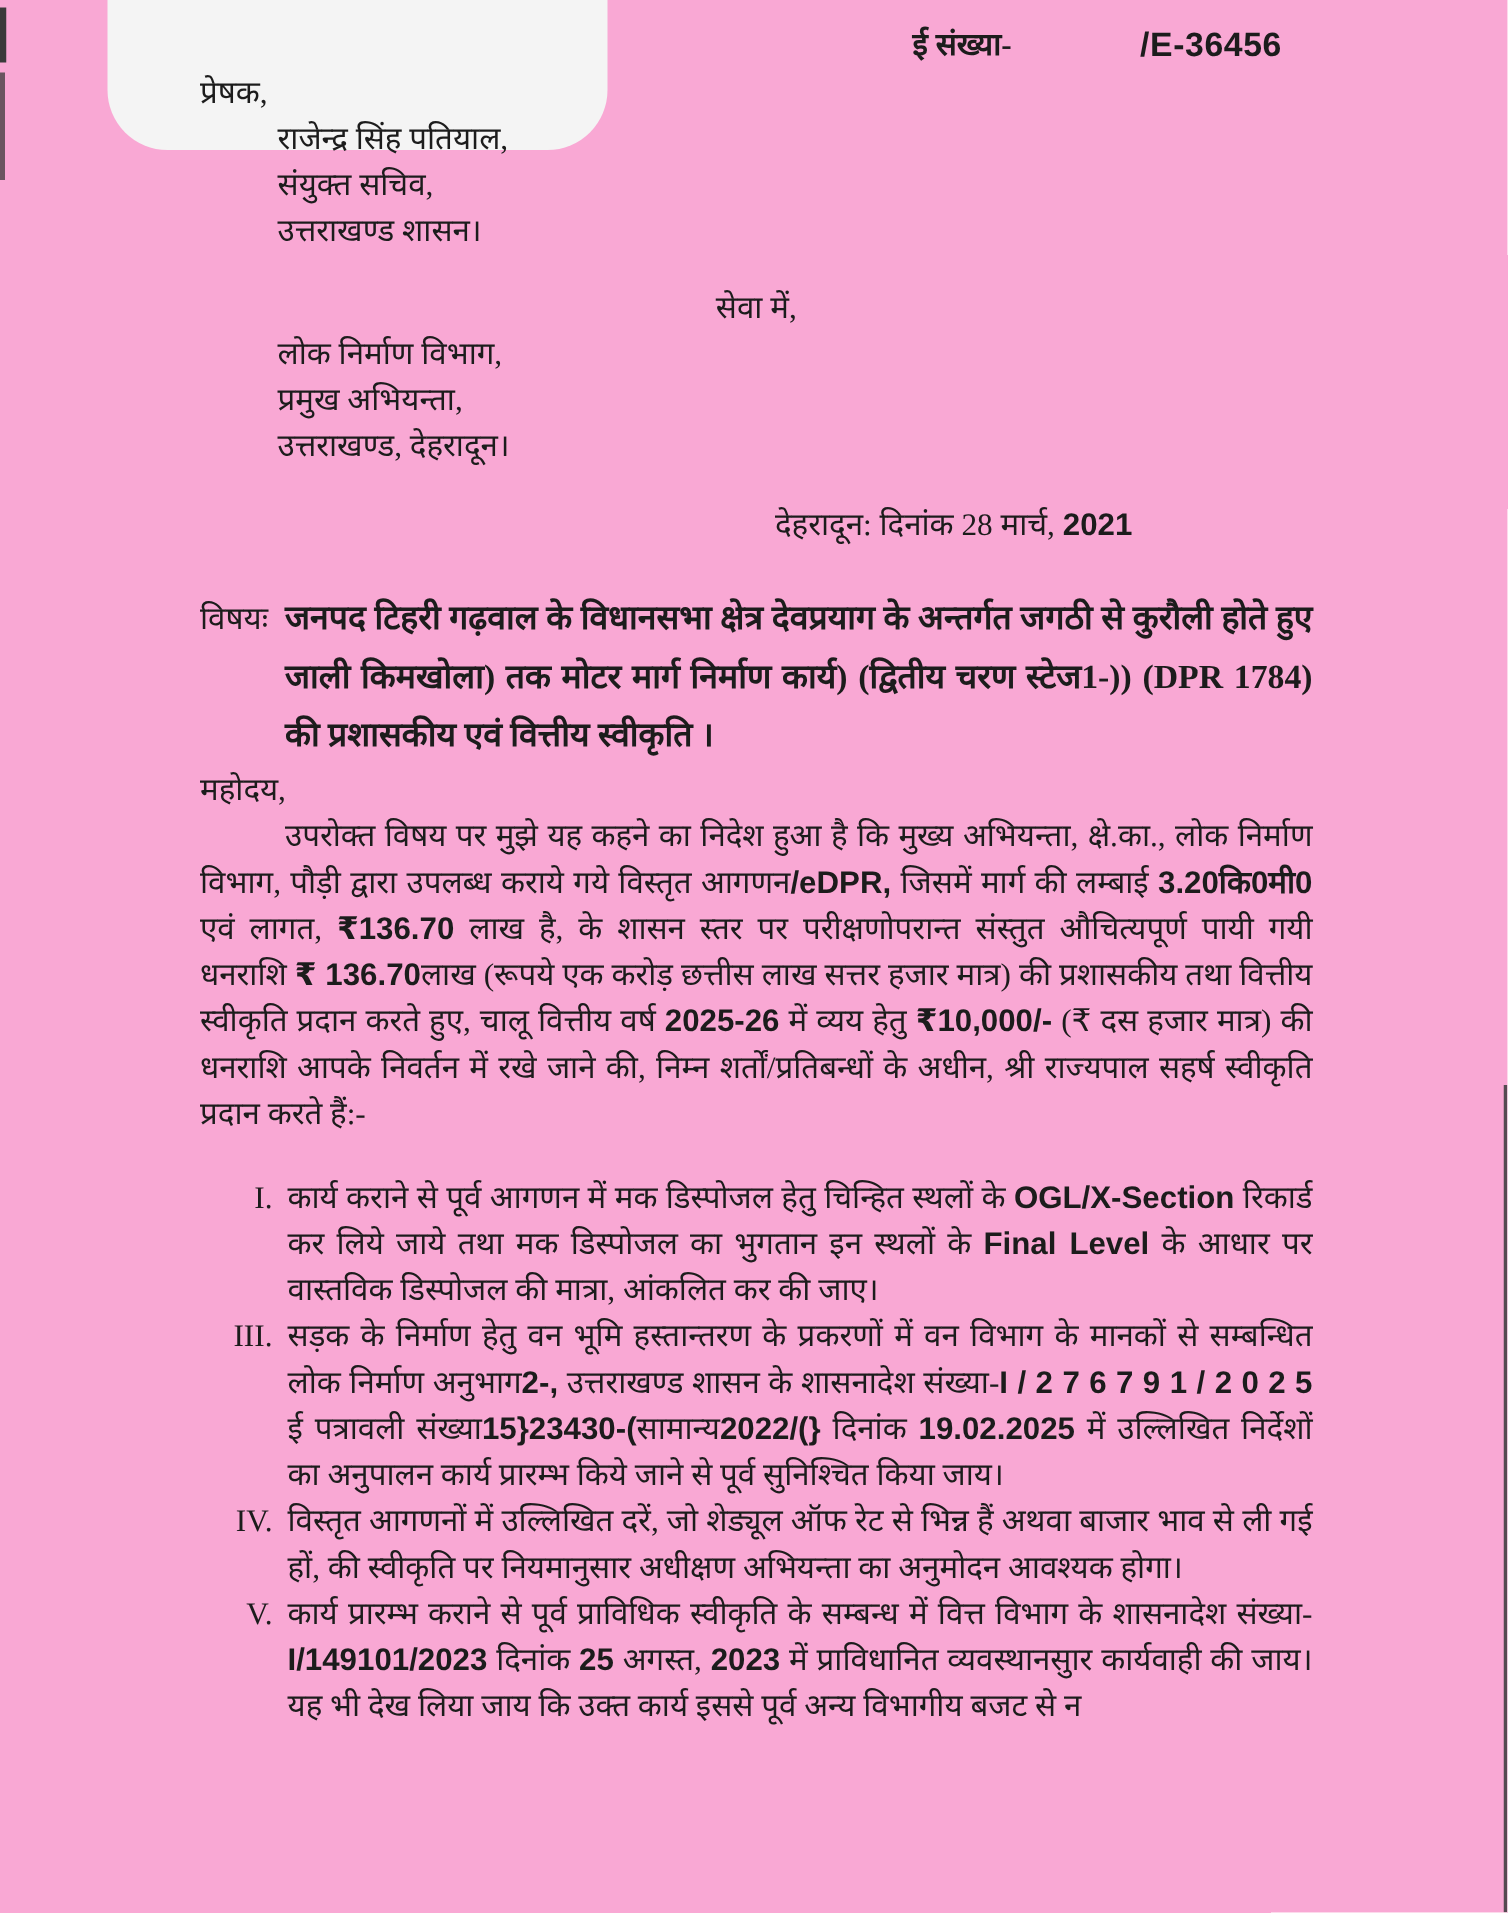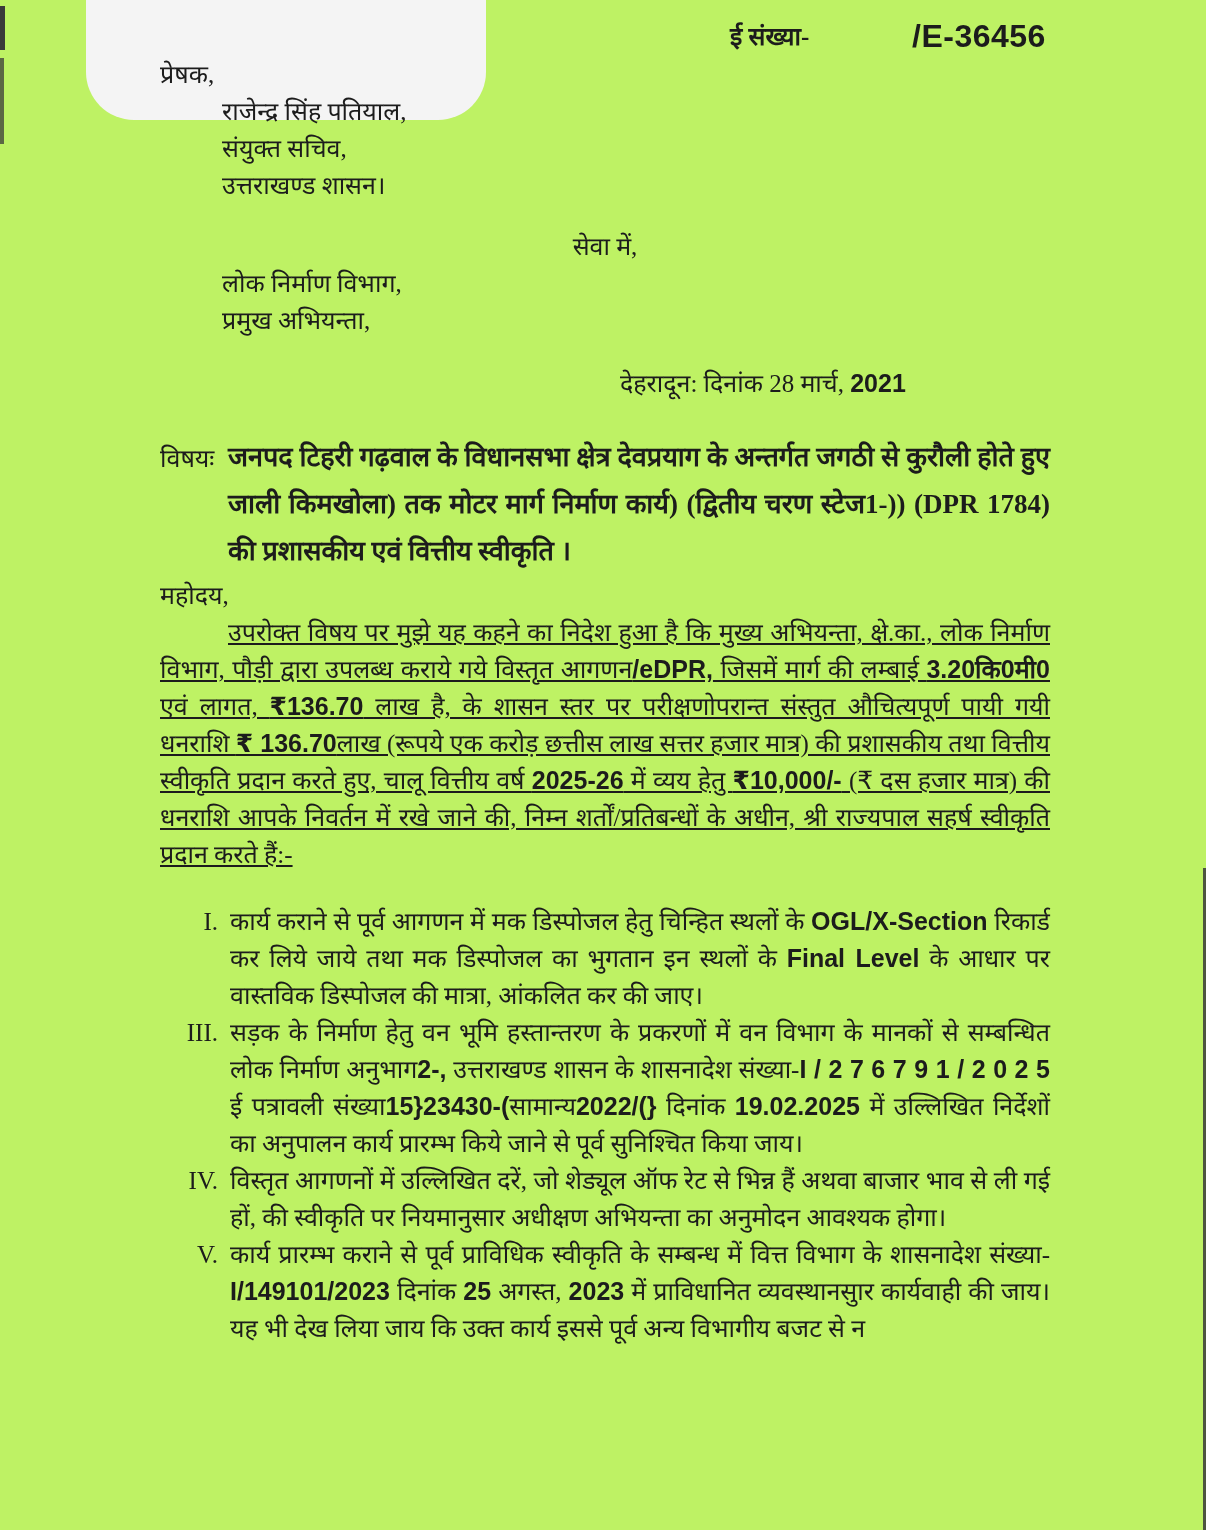--- a/index.html
+++ b/index.html
@@ -1,20 +1,20 @@
 <!DOCTYPE html>
 <html><head>
 <meta charset="utf-8">
 <style>
   html,body{margin:0;padding:0;background:#ffffff;}
   .page{
     position:relative;
     width:1206px;
     height:1530px;
-    background:#bef264;
+    background:#f9a8d4;
     overflow:hidden;
     font-family:"Liberation Serif","DejaVu Sans",serif;
     color:#1c1c1c;
     font-size:25px;
     line-height:37px;
   }
   .content{
     position:relative;
     padding:18px 156px 0 160px;
   }
@@ -25,41 +25,41 @@
   }
   .edge{position:absolute; background:#3a3a3a; z-index:2;}
   .edge-left-1{left:0; top:6px; width:5px; height:44px;}
   .edge-left-2{left:0; top:58px; width:4px; height:86px; opacity:.75;}
   .edge-right{right:0; top:868px; width:3px; height:662px; opacity:.85;}
 
   .b{font-weight:700; font-family:"Liberation Sans","DejaVu Sans",sans-serif;}
 
   .e-row{position:relative; height:38px;}
   .e-label{position:absolute; left:570px; top:0; font-weight:600;}
-  .e-value{position:absolute; left:752px; top:0; font-size:32px; letter-spacing:.5px;}
+  .e-value{position:absolute; left:752px; top:0; font-size:27px; letter-spacing:.5px;}
 
   .indent{margin-left:62px;}
   .gap-top{margin-top:24px;text-align:center;}
 
   .ref-row{position:relative; height:37px; margin-top:26px;}
   .ref-left{position:absolute; left:0; top:0;}
   .ref-right{position:absolute; left:460px; top:0;}
 
   .subject{position:relative; margin-top:32px;}
   .subject-label{position:absolute; left:0; top:6px;}
   .subject-text{
     margin-left:68px; text-align:justify;
     font-weight:700; font-size:27px; line-height:47px;
   }
   .subject-text span{font-family:inherit;}
 
   .salutation{margin-top:2px;}
 
   .body-para{
-    margin:0; text-align:justify; text-indent:68px;text-decoration:underline;
+    margin:0; text-align:justify; text-indent:68px;
   }
 
   .conditions{margin-top:30px;}
   .cond{position:relative; padding-left:70px; text-align:justify;}
   .num{
     position:absolute; left:0; top:0; width:58px; text-align:right;
     font-family:"Liberation Serif",serif;
   }
 </style>
 </head>
@@ -79,20 +79,21 @@
     </div>
 
     <div>प्रेषक,</div>
     <div class="indent">राजेन्द्र सिंह पतियाल,</div>
     <div class="indent">संयुक्त सचिव,</div>
     <div class="indent">उत्तराखण्ड शासन।</div>
 
     <div class="gap-top">सेवा में,</div>
     <div class="indent">लोक निर्माण विभाग,</div>
     <div class="indent">प्रमुख अभियन्ता,</div>
+    <div class="indent">उत्तराखण्ड, देहरादून।</div>
 
     <div class="ref-row">
       <span class="ref-right"><span>देहरादून:  दिनांक 28 मार्च, </span><span class="b">2021</span></span>
     </div>
 
     <div class="subject">
       <span class="subject-label">विषयः</span>
       <div class="subject-text"><span class="b">जनपद टिहरी गढ़वाल के विधानसभा क्षेत्र देवप्रयाग के अन्तर्गत जगठी से कुरौली होते हुए जाली किमखोला) तक मोटर मार्ग  निर्माण कार्य) (द्वितीय चरण स्टेज1-)) (DPR 1784)  की प्रशासकीय एवं वित्तीय स्वीकृति ।</span></div>
     </div>
 

